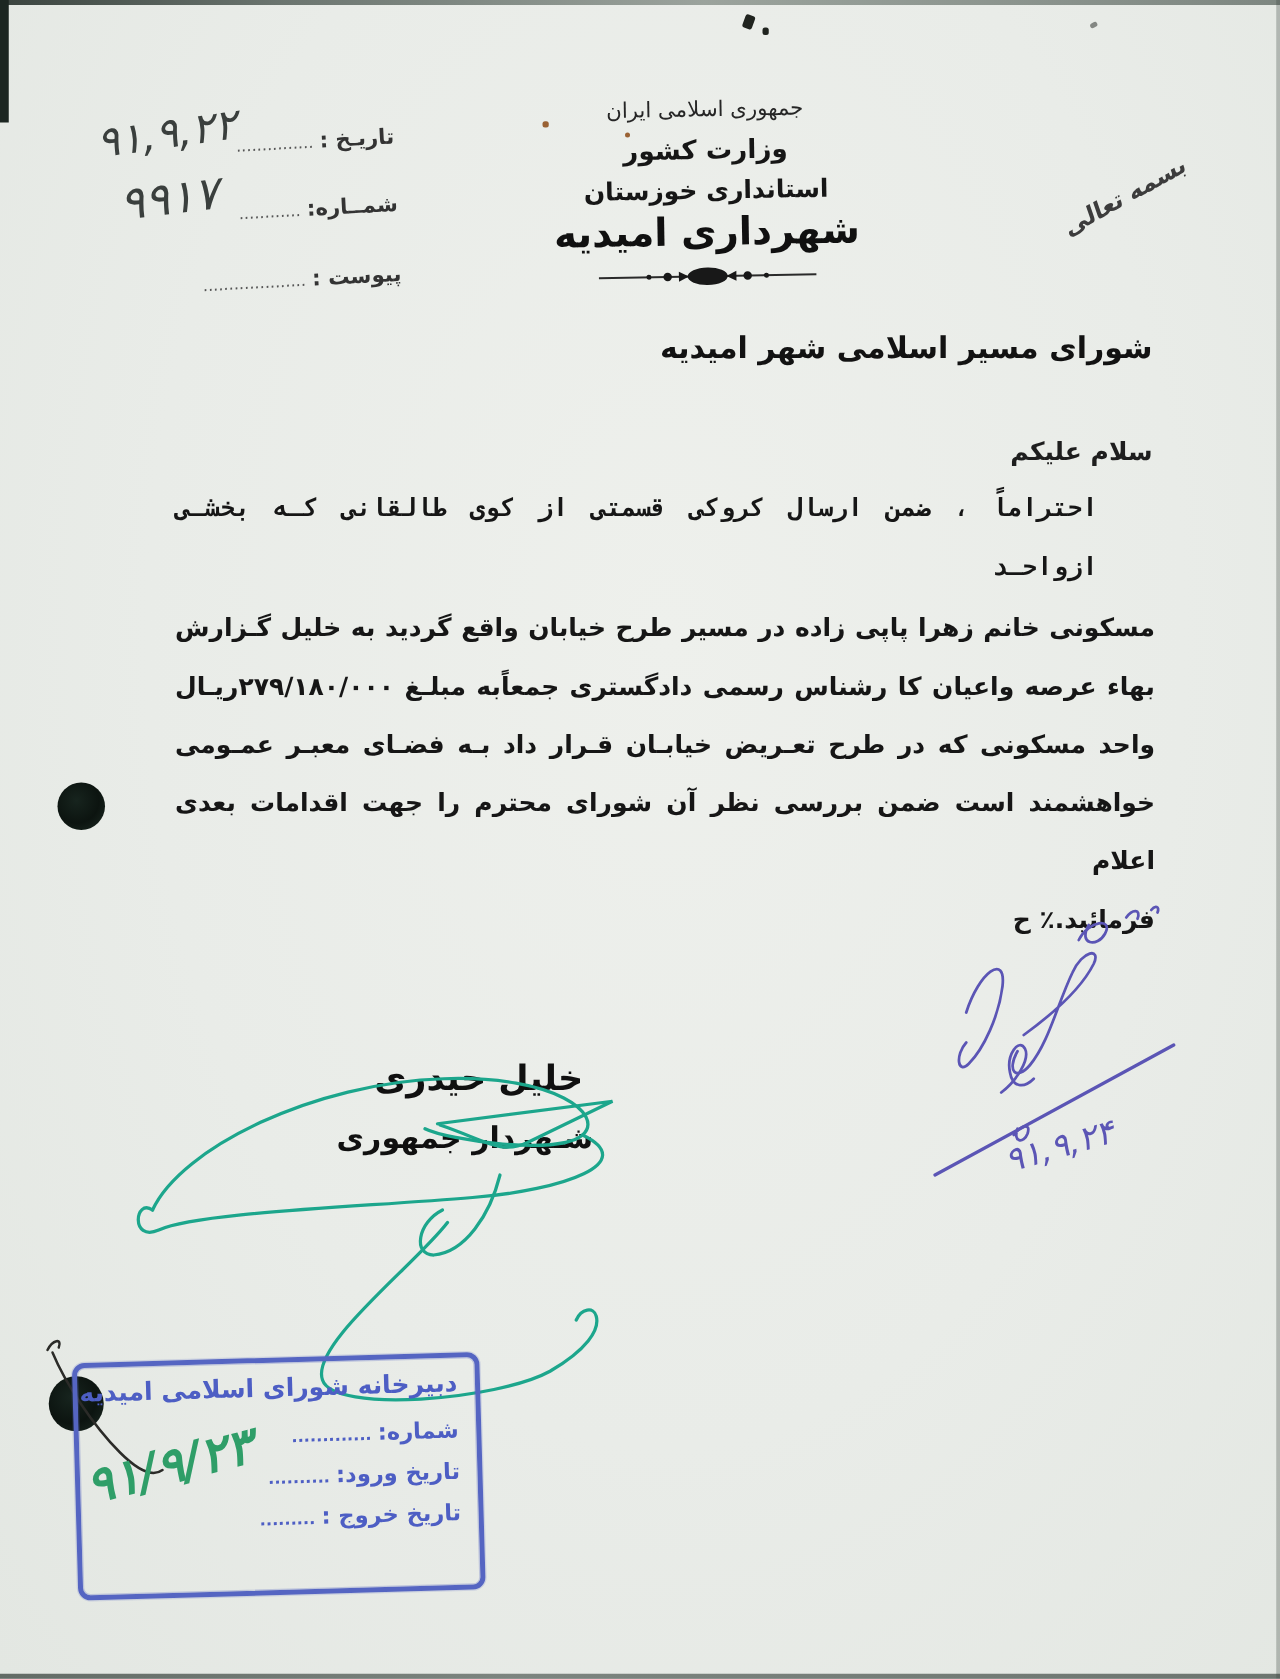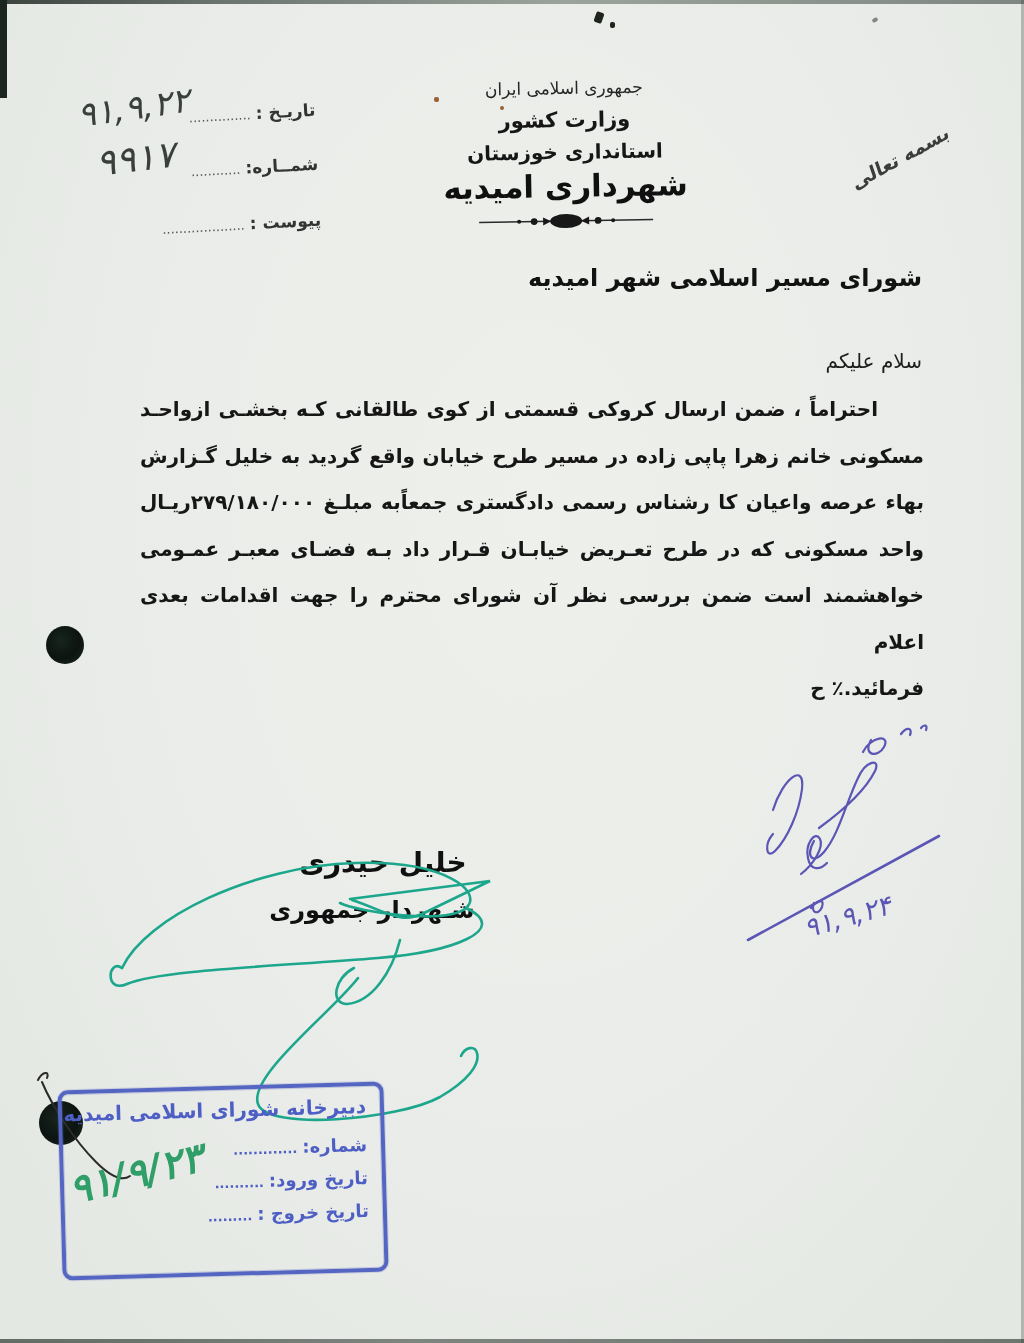--- a/index.html
+++ b/index.html
@@ -42,29 +42,29 @@
     position:absolute; left:846px; top:146px; font-size:19px; font-weight:600; color:#3c3c3c;
     transform:rotate(-29deg) skewX(-10deg); letter-spacing:1px; white-space:nowrap;
   }
 
   .recipient {
     position:absolute; top:264px; left:520px; width:402px; text-align:right;
     font-size:24px; font-weight:800; color:#121212;
   }
   .salutation {
     position:absolute; top:349px; left:760px; width:162px; text-align:right;
-    font-size:20px; font-weight:400; color:#1e1e1e;
+    font-size:20px; font-weight:700; color:#1e1e1e;
   }
 
   .body-text { position:absolute; top:386px; left:140px; width:784px; }
   .body-line {
     direction:rtl; text-align:justify; text-align-last:justify;
     font-size:20px; font-weight:600; line-height:46.5px; color:#161616; white-space:normal;
   }
-  .body-line.first { padding-right:46px; }
+  .body-line.first { padding-right:46px;font-family:Liberation Mono, monospace; }
   .body-line.last  { text-align:right; text-align-last:right; }
 
   
   .note-svg { position:absolute; left:715px; top:712px; }
 
   
   .sig-name  { position:absolute; top:846px; left:298px; width:170px; text-align:center;
                font-size:28px; font-weight:700; color:#101010; }
   .sig-title { position:absolute; top:896px; left:258px; width:228px; text-align:center;
                font-size:24px; font-weight:800; letter-spacing:1px; color:#101010; }

